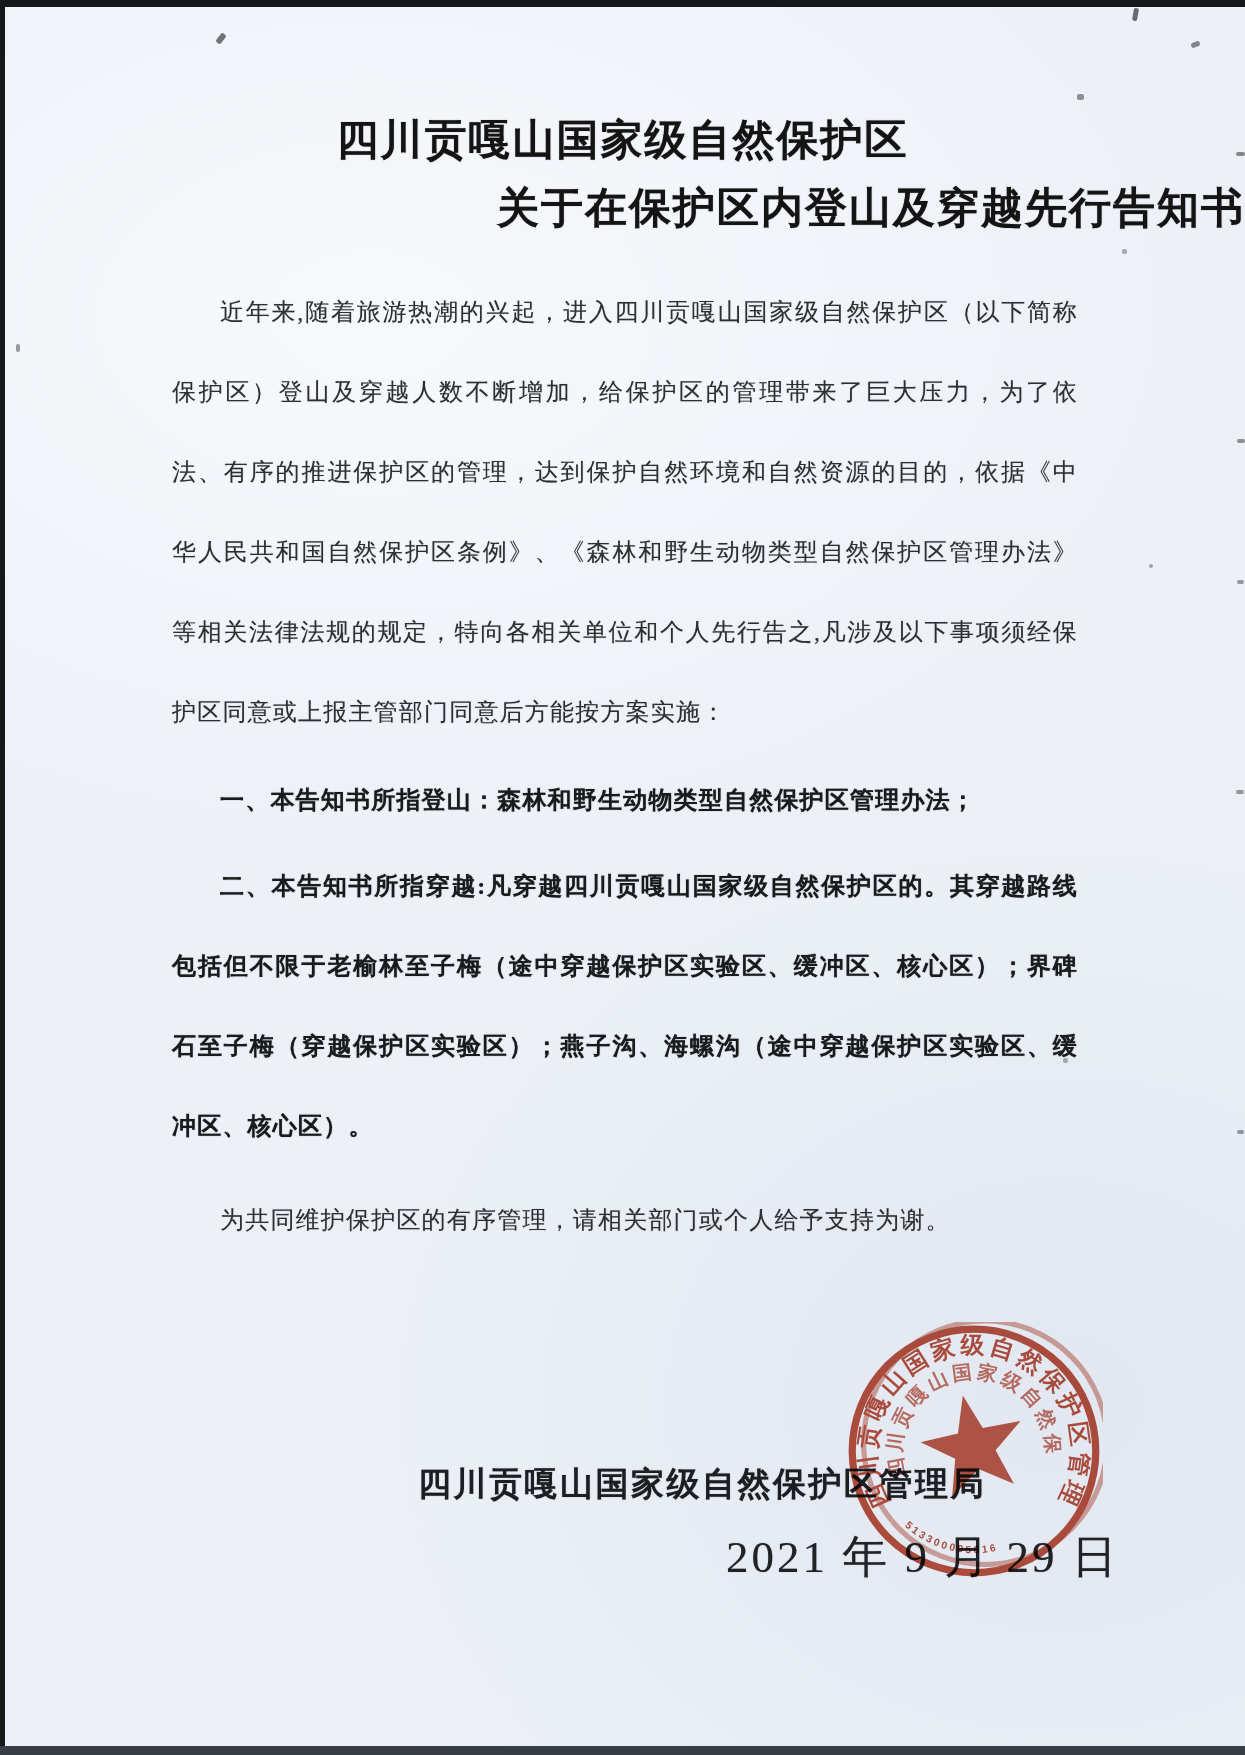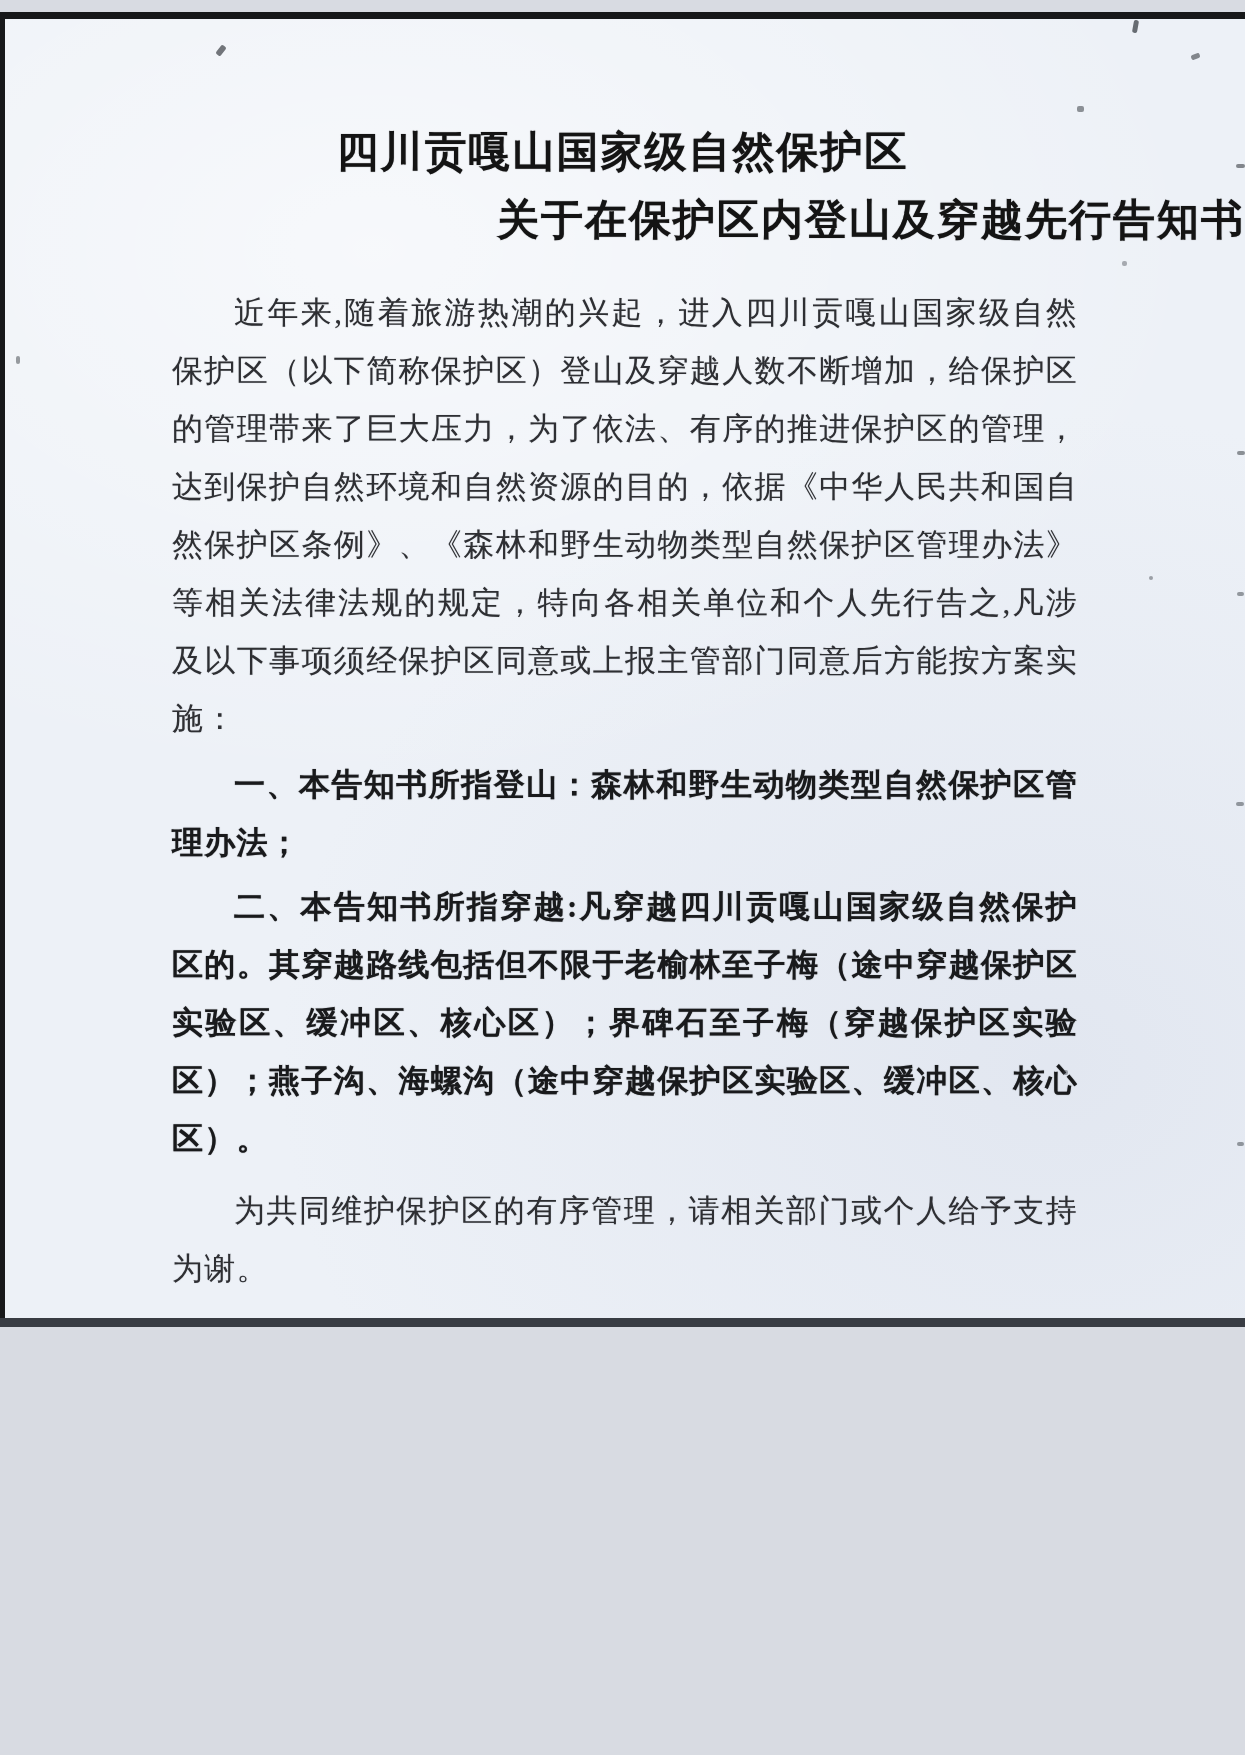--- a/index.html
+++ b/index.html
@@ -5,22 +5,22 @@
   :root{
     --paper:#edf1f7;
     --ink:#2e2f33;
     --ink-bold:#191a1c;
     --seal:#b8432e;
     --edge:#17181a;
   }
   html,body{margin:0;padding:0;background:#d8dbe2;}
   .page{
     position:relative;
-    width:1245px;height:1315px;
-    margin:12px auto;
+    width:1245px;height:1755px;
+    margin:0 auto;
     background:
       radial-gradient(1400px 900px at 30% 18%, rgba(255,255,255,.55), rgba(255,255,255,0) 60%),
       radial-gradient(1200px 1000px at 85% 80%, rgba(205,212,228,.35), rgba(205,212,228,0) 65%),
       var(--paper);
     overflow:hidden;
     font-family:"Liberation Serif","DejaVu Serif",serif;
   }
   
   .edge{position:absolute;background:var(--edge);}
   .edge-top{left:0;top:0;width:100%;height:7px;}
@@ -34,21 +34,21 @@
     font-weight:800;color:#141414;
     font-size:42px;letter-spacing:2px;
     text-shadow:0 0 1px rgba(20,20,20,.55);
     white-space:nowrap;
   }
   .title-1{top:112px;}
   .title-2{top:180px;text-align:right;}
   
   .doc-body{
     position:absolute;left:172px;top:272px;width:906px;
-    font-size:31px;line-height:58px;letter-spacing:1.2px;
+    font-size:24px;line-height:80px;letter-spacing:1.2px;
     color:var(--ink);
     text-align:justify;
     text-shadow:0 0 1px rgba(60,65,75,.35);
   }
   .para{margin:0;text-indent:2em;}
   .para.bold{font-weight:700;color:var(--ink-bold);text-shadow:0 0 1px rgba(25,26,28,.6);}
   .para:nth-child(2){margin-top:8px;}
   .para:nth-child(3){margin-top:6px;}
   .para:nth-child(4){margin-top:14px;}
   .para:nth-child(5){margin-top:6px;}

